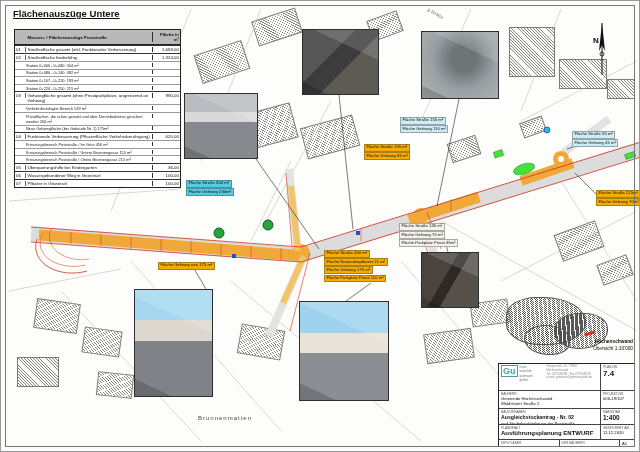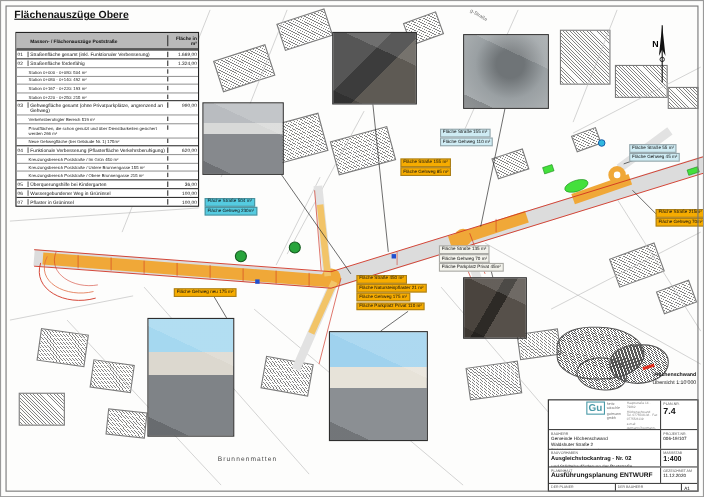--- a/index.html
+++ b/index.html
@@ -167,21 +167,21 @@
     </g>
   </svg>
 
   <div class="photo ph-street" style="left:183px;top:92px;width:74px;height:66px;"></div>
   <div class="photo ph-dark" style="left:301px;top:28px;width:77px;height:66px;"></div>
   <div class="photo ph-shadow" style="left:420px;top:30px;width:78px;height:68px;"></div>
   <div class="photo ph-dark2" style="left:420px;top:251px;width:58px;height:56px;"></div>
   <div class="photo ph-sky1" style="left:298px;top:300px;width:90px;height:100px;"></div>
   <div class="photo ph-sky2" style="left:133px;top:288px;width:79px;height:108px;"></div>
 
-  <div class="sheet-title">Flächenauszüge Obere</div>
+  <div class="sheet-title">Flächenauszüge Untere</div>
   <div class="area-table">
     <div class="at-header">
       <span class="c-no"></span>
       <span class="c-label">Massen- / Flächenauszüge Poststraße</span>
       <span class="c-val">Fläche in m²</span>
     </div>
     <div>
         <div class="at-row">
           <span class="c-no">01</span>
           <span class="c-label">Straßenfläche gesamt (inkl. Funktionaler Verbesserung)</span>
@@ -315,21 +315,21 @@
     <div class="ov-blob" style="left:24px;top:30px;width:44px;height:28px;border-radius:45% 50% 40% 55%;"></div>
     <div class="ov-red"></div>
     <div class="ov-text">
       <div class="ov-town">Höchenschwand</div>
       <div>Übersicht 1:10'000</div>
     </div>
   </div>
 
   <div class="tblock">
     <div class="tb-row" style="height:26px;">
-      <div class="tb-cell" style="flex:1;margin-left:32px;">
+      <div class="tb-cell" style="flex:1;">
         <div class="firm">
           <span class="logo-glyph">Gu</span>
           <span class="firm-lines">
             <span>heitz</span><br>
             <span>wäschle</span><br>
             <span>gutmann gmbh</span>
           </span>
           <span class="firm-contact">
             <span>Hauptstraße 14 · 79862 Höchenschwand</span><br>
             <span>Tel. 07755/8138 · Fax 07755/8139</span><br>

